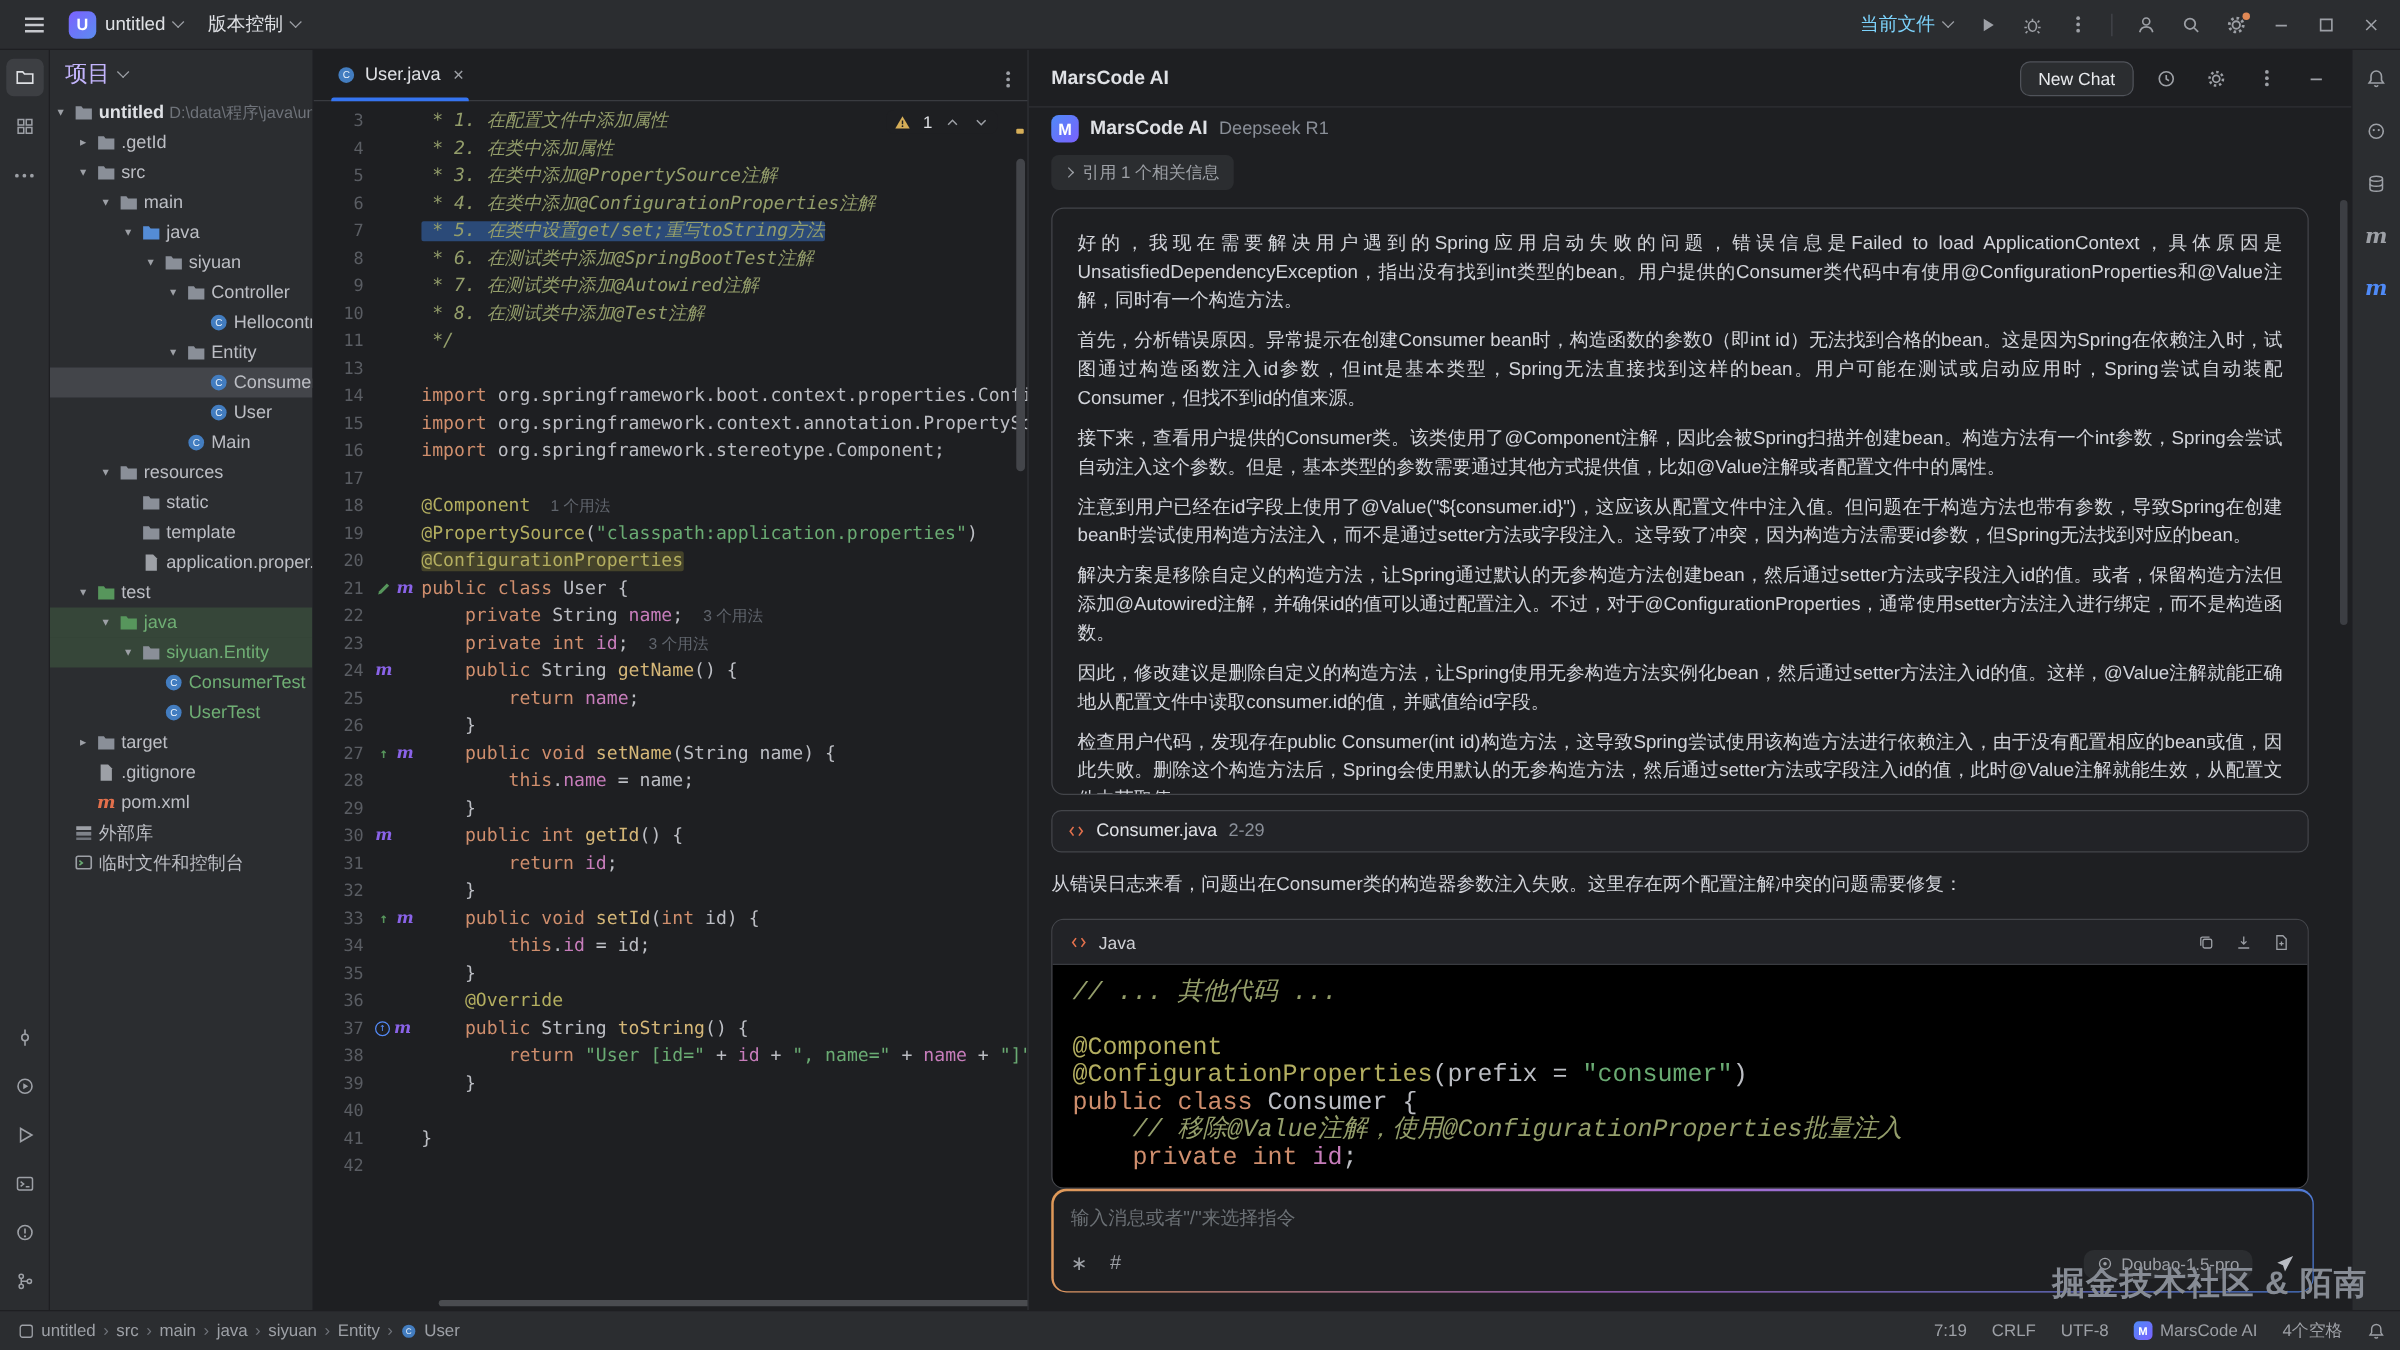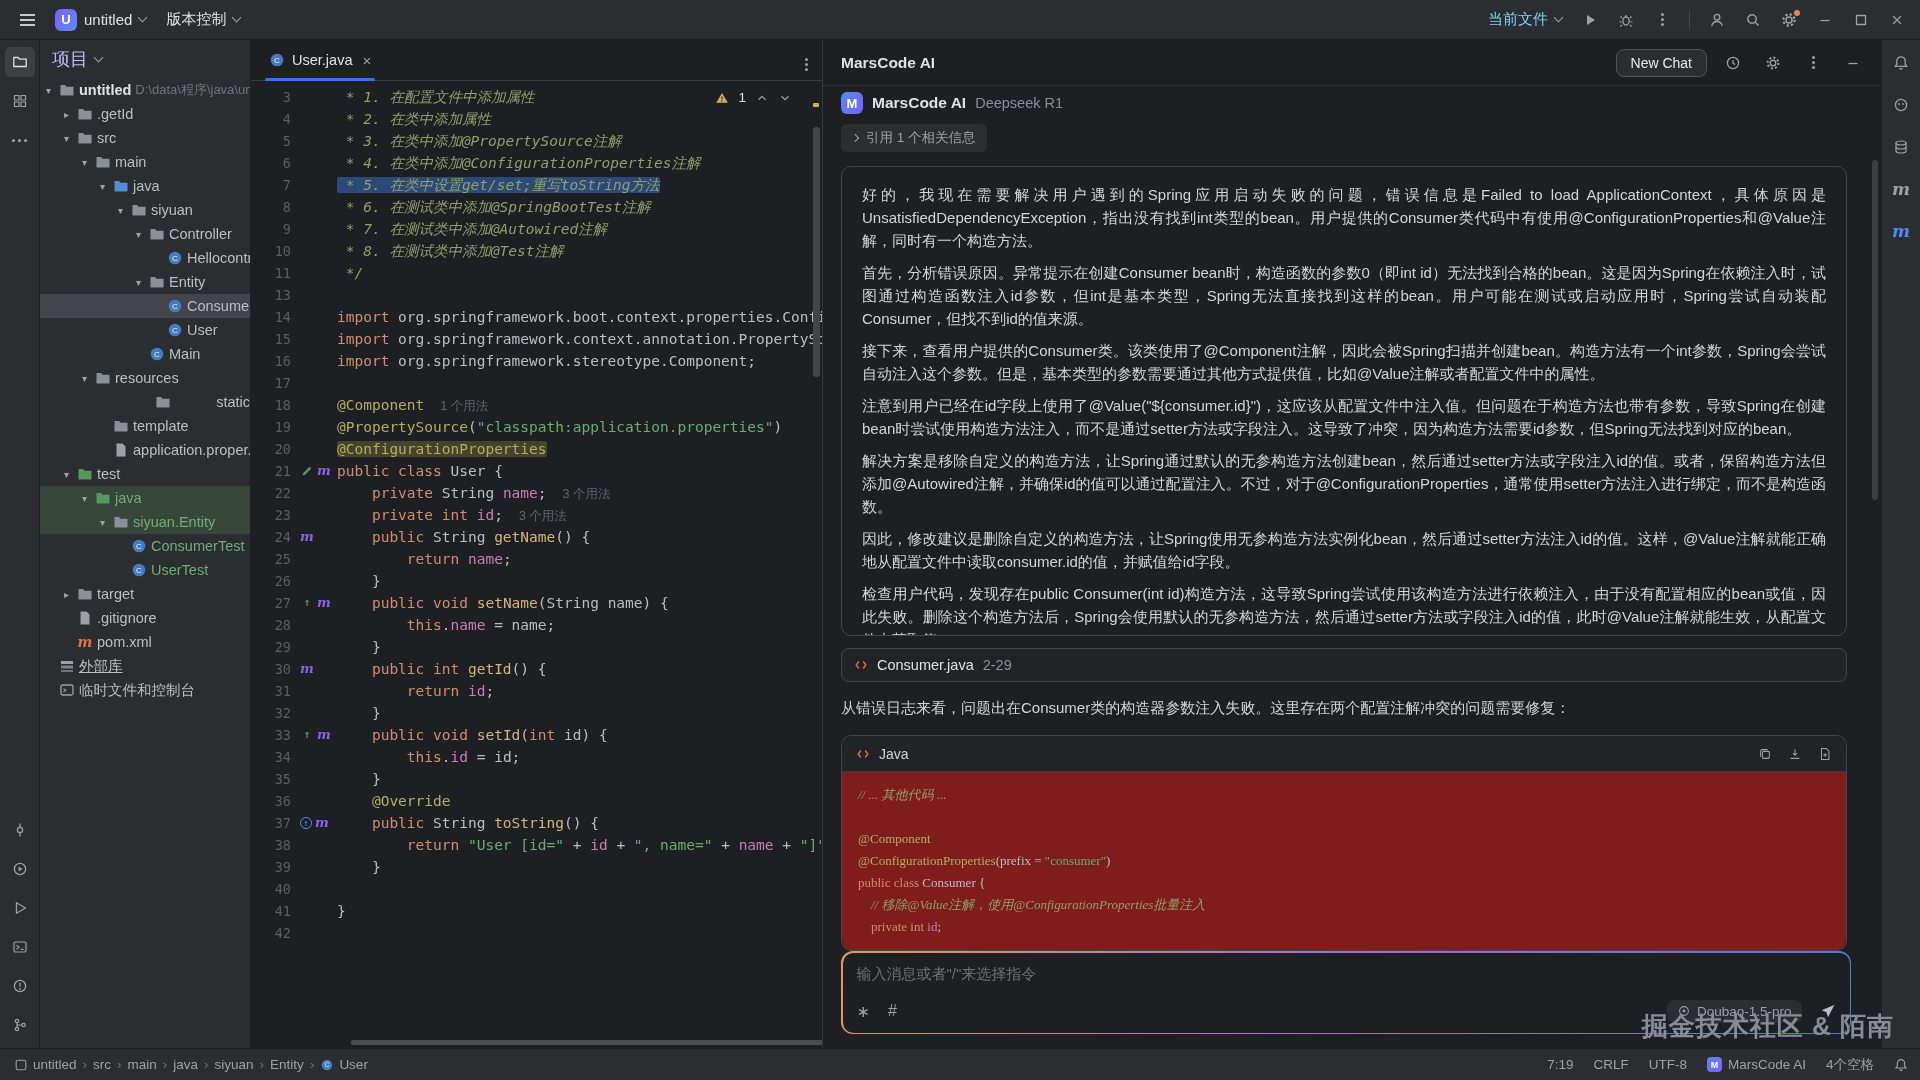--- a/index.html
+++ b/index.html
@@ -103,21 +103,21 @@
   .msg-card{border:1px solid #43454a;border-radius:10px;padding:16px 20px;height:470px;overflow:hidden;margin-bottom:12px;}
   .msg-card p{color:#d3d5db;font-size:15px;line-height:23px;margin-bottom:9px;text-align:justify;}
   .file-chip{display:flex;align-items:center;gap:9px;border:1px solid #43454a;border-radius:8px;height:34px;
     padding:0 12px;margin-bottom:14px;color:#dfe1e5;font-size:14.5px;background:#222327;}
   .file-chip .range{color:#8a8f98;}
   .followup{color:#d3d5db;font-size:15px;line-height:23px;margin-bottom:16px;}
   .code-card{border:1px solid #43454a;border-radius:10px;overflow:hidden;}
   .cc-head{height:36px;display:flex;align-items:center;gap:9px;padding:0 14px;background:#222327;
     border-bottom:1px solid #393b40;color:#cfd1d6;font-size:14px;}
   .cc-icons{display:flex;gap:16px;color:#9da0a6;}
-  .cc-body{padding:12px 16px;background:#7f1d1d;font-family:Liberation Serif, serif;font-size:13px;}
+  .cc-body{padding:12px 16px;background:#000000;font-family:Liberation Mono, monospace;font-size:20px;}
   .ccl{height:22px;line-height:22px;white-space:pre;}
   .chat-vscroll{position:absolute;right:3px;top:120px;width:6px;height:340px;background:#3c3e43;border-radius:3px;}
 
   .input-wrap{position:absolute;left:18px;right:30px;bottom:14px;border-radius:12px;padding:1.5px;z-index:5;
     background:linear-gradient(110deg,#e09a57 0%,#b06ad0 45%,#4a7bd5 100%);}
   .input-inner{background:#1e1f22;border-radius:10.5px;padding:12px 14px 10px;}
   .ph{color:#6b7075;font-size:15px;margin-bottom:16px;}
   .input-row2{display:flex;align-items:center;gap:18px;color:#9da0a6;font-size:16px;}
   .model-badge{display:flex;align-items:center;gap:6px;background:#2b2d30;border-radius:8px;padding:4px 10px;font-size:13.5px;color:#9da0a6;}
   .send{color:#b9bcc3;display:flex;}
@@ -399,21 +399,21 @@
           </div>
           <div class="tree-row" style="padding-left: 38px;">
             <span class="chv">▾</span>
             <span style="display:inline-flex">
               <svg class="tico" viewBox="0 0 16 16">
                 <path d="M1.5 3h4.6l1.4 1.8h7v8.7h-13z" fill="#8a8f98"></path>
               </svg>
             </span>
             <span class="lbl">resources</span>
           </div>
-          <div class="tree-row" style="padding-left: 56px; justify-content: space-between;">
+          <div class="tree-row" style="padding-left: 56px;">
             <span class="chv"></span>
             <span style="display:inline-flex">
               <svg class="tico" viewBox="0 0 16 16">
                 <path d="M1.5 3h4.6l1.4 1.8h7v8.7h-13z" fill="#8a8f98"></path>
               </svg>
             </span>
             <span class="lbl">static</span>
           </div>
           <div class="tree-row" style="padding-left: 56px;">
             <span class="chv"></span>
@@ -498,21 +498,21 @@
             </span>
             <span class="lbl">.gitignore</span>
           </div>
           <div class="tree-row" style="padding-left: 20px;">
             <span class="chv"></span>
             <span style="display:inline-flex">
               <span class="tico mvn">m</span>
             </span>
             <span class="lbl">pom.xml</span>
           </div>
-          <div class="tree-row" style="padding-left: 2px; text-decoration: underline;">
+          <div class="tree-row" style="padding-left: 2px;">
             <span class="chv"></span>
             <span style="display:inline-flex">
               <svg class="tico" viewBox="0 0 16 16">
                 <rect x="2" y="3" width="12" height="3" fill="#9da0a6"></rect>
                 <rect x="2" y="7.5" width="12" height="3" fill="#7f838a"></rect>
                 <rect x="2" y="12" width="12" height="2" fill="#6f737a"></rect>
               </svg>
             </span>
             <span class="lbl">外部库</span>
           </div>

